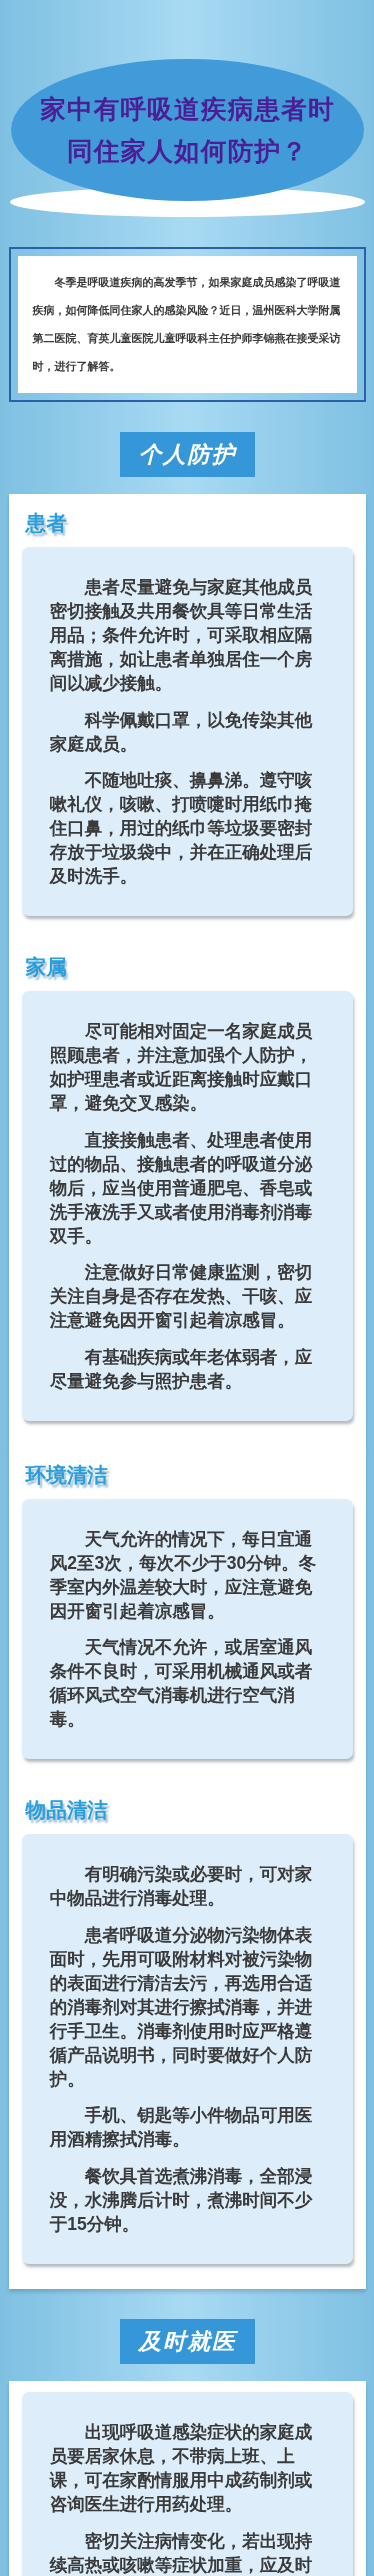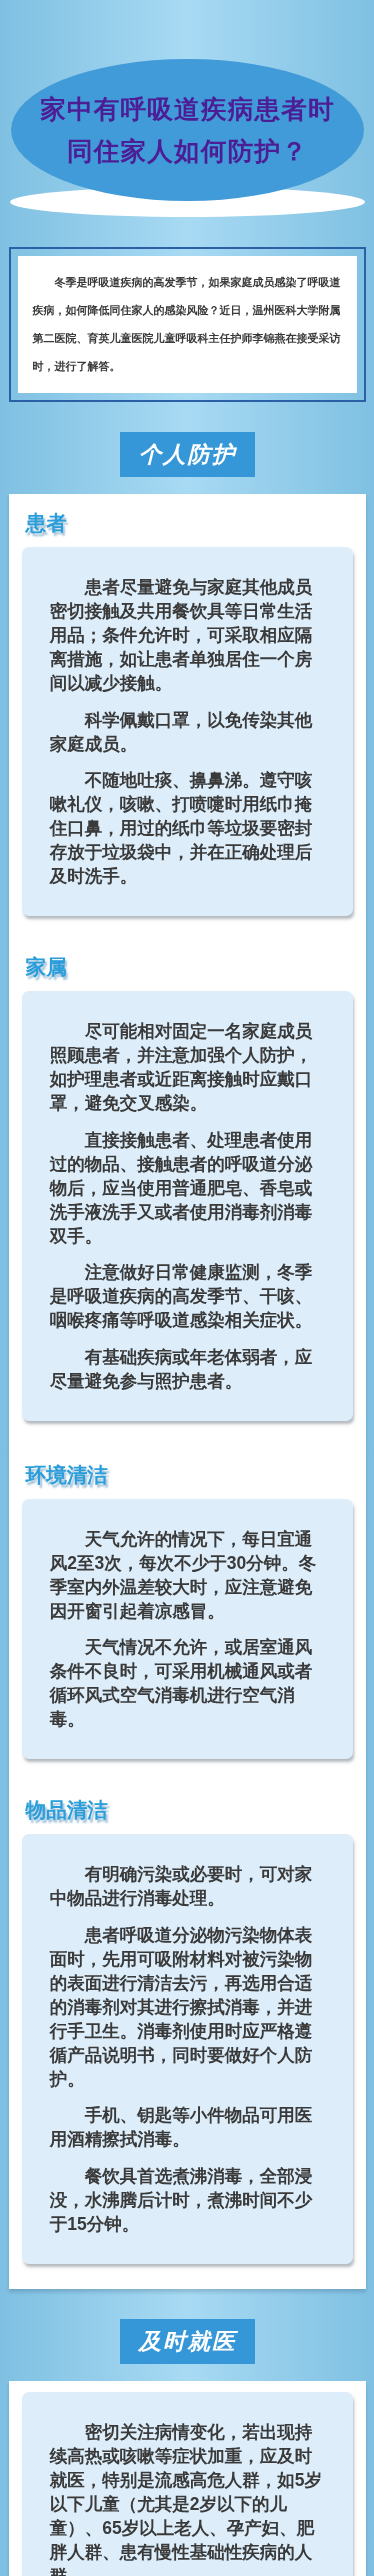--- a/index.html
+++ b/index.html
@@ -67,21 +67,21 @@
     <h2 class="sub">患者</h2>
     <div class="box">
       <p>患者尽量避免与家庭其他成员密切接触及共用餐饮具等日常生活用品；条件允许时，可采取相应隔离措施，如让患者单独居住一个房间以减少接触。</p>
       <p>科学佩戴口罩，以免传染其他家庭成员。</p>
       <p>不随地吐痰、擤鼻涕。遵守咳嗽礼仪，咳嗽、打喷嚏时用纸巾掩住口鼻，用过的纸巾等垃圾要密封存放于垃圾袋中，并在正确处理后及时洗手。</p>
     </div>
     <h2 class="sub">家属</h2>
     <div class="box">
       <p>尽可能相对固定一名家庭成员照顾患者，并注意加强个人防护，如护理患者或近距离接触时应戴口罩，避免交叉感染。</p>
       <p>直接接触患者、处理患者使用过的物品、接触患者的呼吸道分泌物后，应当使用普通肥皂、香皂或洗手液洗手又或者使用消毒剂消毒双手。</p>
-      <p>注意做好日常健康监测，冬季是呼吸道疾病的高发季节、干咳、咽喉疼痛等呼吸道感染相关症状。</p>
+      <p>注意做好日常健康监测，密切关注自身是否存在发热、干咳、应注意避免因开窗引起着凉感冒。</p>
       <p>有基础疾病或年老体弱者，应尽量避免参与照护患者。</p>
     </div>
   </div>
 
 
   <div class="card">
     <h2 class="sub">环境清洁</h2>
     <div class="box">
       <p>天气允许的情况下，每日宜通风2至3次，每次不少于30分钟。冬季室内外温差较大时，应注意避免因开窗引起着凉感冒。</p>
       <p>天气情况不允许，或居室通风条件不良时，可采用机械通风或者循环风式空气消毒机进行空气消毒。</p>
@@ -92,18 +92,19 @@
       <p>患者呼吸道分泌物污染物体表面时，先用可吸附材料对被污染物的表面进行清洁去污，再选用合适的消毒剂对其进行擦拭消毒，并进行手卫生。消毒剂使用时应严格遵循产品说明书，同时要做好个人防护。</p>
       <p>手机、钥匙等小件物品可用医用酒精擦拭消毒。</p>
       <p>餐饮具首选煮沸消毒，全部浸没，水沸腾后计时，煮沸时间不少于15分钟。</p>
     </div>
   </div>
 
   <div class="section-btn">及时就医</div>
 
   <div class="card">
     <div class="box">
+      <p>出现呼吸道感染症状的家庭成员要居家休息，不带病上班、上课，可在家酌情服用中成药制剂或咨询医生进行用药处理。</p>
       <p>密切关注病情变化，若出现持续高热或咳嗽等症状加重，应及时就医，特别是流感高危人群，如5岁以下儿童（尤其是2岁以下的儿童）、65岁以上老人、孕产妇、肥胖人群、患有慢性基础性疾病的人群。</p>
     </div>
   </div>
 
 </div>
 
 
 </body></html>

